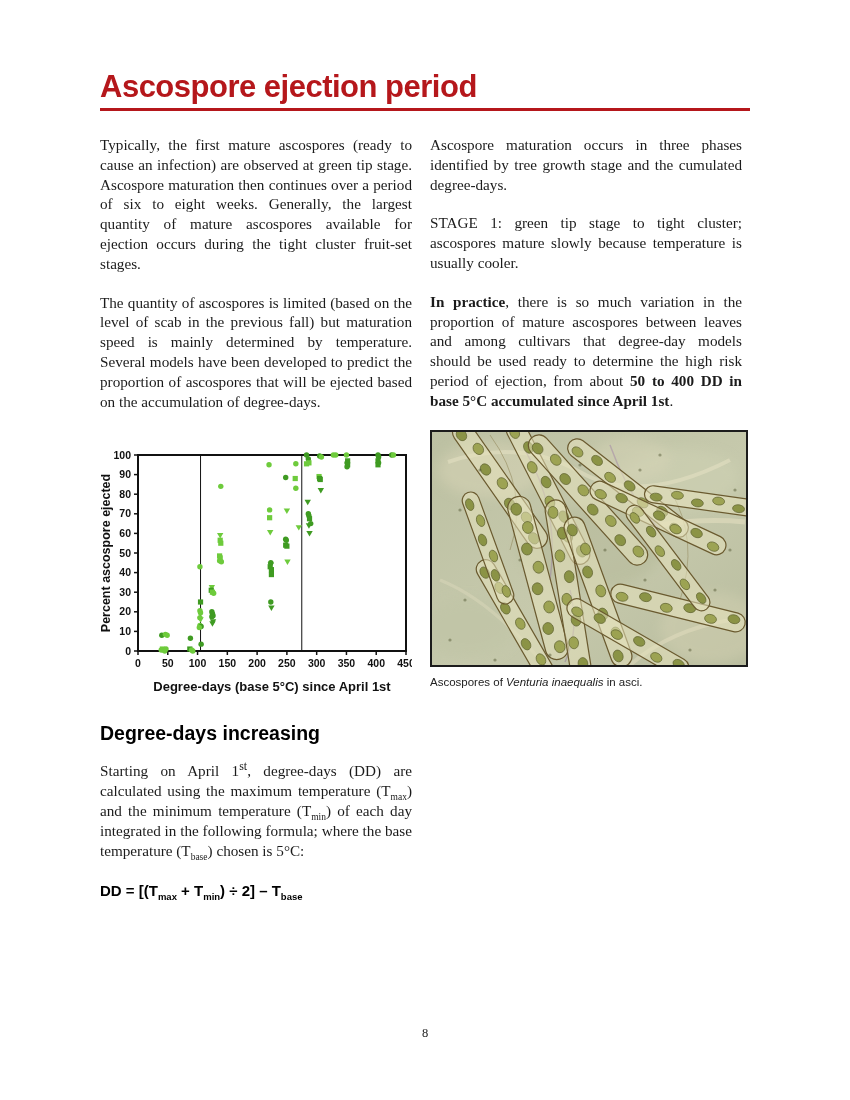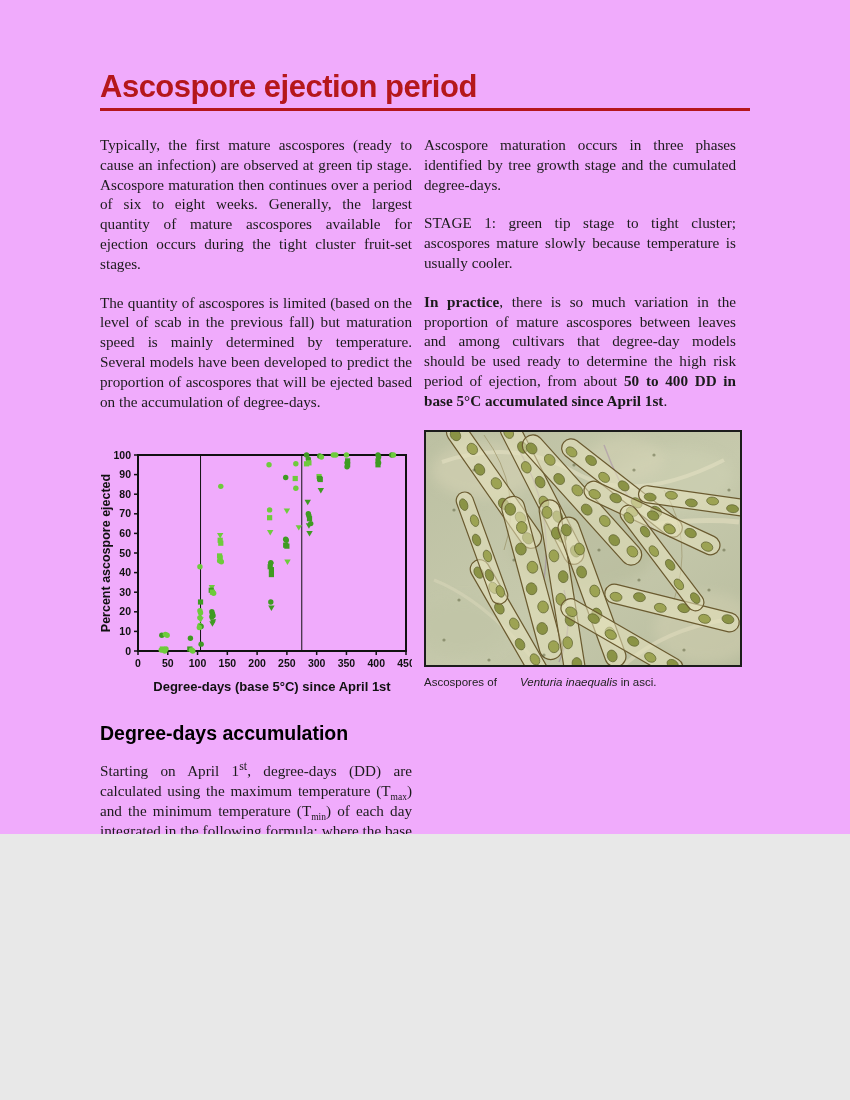--- a/index.html
+++ b/index.html
@@ -1,27 +1,27 @@
 <!DOCTYPE html>
 <html><head>
 <meta charset="utf-8">
 <style>
   html,body { margin:0; padding:0; background:#e8e8e8; }
   .page {
-    position:relative; width:850px; height:834px; margin:0 auto;
-    background:#f0abfc; overflow:hidden;
+    position:relative; width:850px; height:1100px; margin:0 auto;
+    background:#ffffff; overflow:hidden;
     font-family:"Liberation Serif", serif; color:#1b1b1b;
   }
   .content { position:absolute; left:100px; top:70px; width:650px; }
   .doc-title {
     margin:0; font-family:"Liberation Sans", sans-serif; font-weight:bold;
     font-size:31px; line-height:34px; letter-spacing:-0.5px; color:#b5171b;
   }
   .title-rule { height:3px; background:#b5171b; margin-top:4px; }
-  .columns { display:flex; gap:12px; margin-top:24px; }
+  .columns { display:flex; gap:18px; margin-top:24px; }
   .col { width:312px; }
   .body-p {
     margin:0 0 19px 0; font-size:15.2px; line-height:19.8px;
     text-align:justify; text-justify:inter-word;
   }
   .body-p sub, .calc-p sub { font-size:9.5px; line-height:0; }
   .body-p sup, .calc-p sup { font-size:12px; line-height:0; }
   .section-h {
     margin:21px 0 0 0; font-family:"Liberation Sans", sans-serif;
     font-weight:bold; font-size:19.5px; color:#000;
@@ -37,21 +37,21 @@
   .photo-wrap { margin-top:6px; line-height:0; }
   .photo-caption {
     margin:8px 0 0 0; font-family:"Liberation Sans", sans-serif;
     font-size:11.5px; color:#222; line-height:14px;
   }
   .page-number {
     position:absolute; left:0; right:0; top:1026px; text-align:center;
     font-size:12.5px; color:#222;
   }
   .b { font-weight:bold; }
-  .i { font-style:italic;margin-left:20px; }
+  .i { font-style:italic; }
 </style>
 </head>
 <body>
 
 <div class="page">
   <div class="content">
 
     <h1 class="doc-title">Ascospore ejection period</h1>
     <div class="title-rule"></div>
 
@@ -199,21 +199,21 @@
               <circle cx="278.0088888888889" cy="8" r="2.7" fill="#3f9b22"></circle>
               <circle cx="278.6044444444444" cy="9.960000000000008" r="2.7" fill="#3f9b22"></circle>
               <rect x="275.4088888888889" y="11.279999999999996" width="5.2" height="5.2" fill="#3f9b22"></rect>
               <circle cx="278.6044444444444" cy="15.840000000000003" r="2.7" fill="#3f9b22"></circle>
               <rect x="275.4088888888889" y="15.200000000000012" width="5.2" height="5.2" fill="#3f9b22"></rect>
               <circle cx="291.7066666666667" cy="8" r="2.7" fill="#3f9b22"></circle>
               <circle cx="293.49333333333334" cy="8" r="2.7" fill="#6ecb3c"></circle>
             </svg>
         </div>
 
-        <h2 class="section-h">Degree-days accumulation</h2>
+        <h2 class="section-h">Degree-days increasing</h2>
         <p class="calc-p"><span>Starting on April 1</span><sup>st</sup><span>, degree-days (DD) are calculated using the maximum temperature (T</span><sub>max</sub><span>) and the minimum temperature (T</span><sub>min</sub><span>) of each day integrated in the following formula; where the base temperature (T</span><sub>base</sub><span>) chosen is 5°C:</span></p>
         <p class="formula"><span>DD = [(T</span><sub>max</sub><span> + T</span><sub>min</sub><span>) ÷ 2] – T</span><sub>base</sub></p>
       </div>
 
       <div class="col">
         <p class="body-p">Ascospore maturation occurs in three phases identified by tree growth stage and the cumulated degree-days.</p>
         <p class="body-p">STAGE 1: green tip stage to tight cluster; ascospores mature slowly because temperature is usually cooler.</p>
         <p class="body-p"><span class="b">In practice</span><span>, there is so much variation in the proportion of mature ascospores between leaves and among cultivars that degree-day models should be used ready to determine the high risk period of ejection, from about </span><span class="b">50 to 400 DD in base 5°C accumulated since April 1st</span><span>.</span></p>
 
         <div class="photo-wrap">

